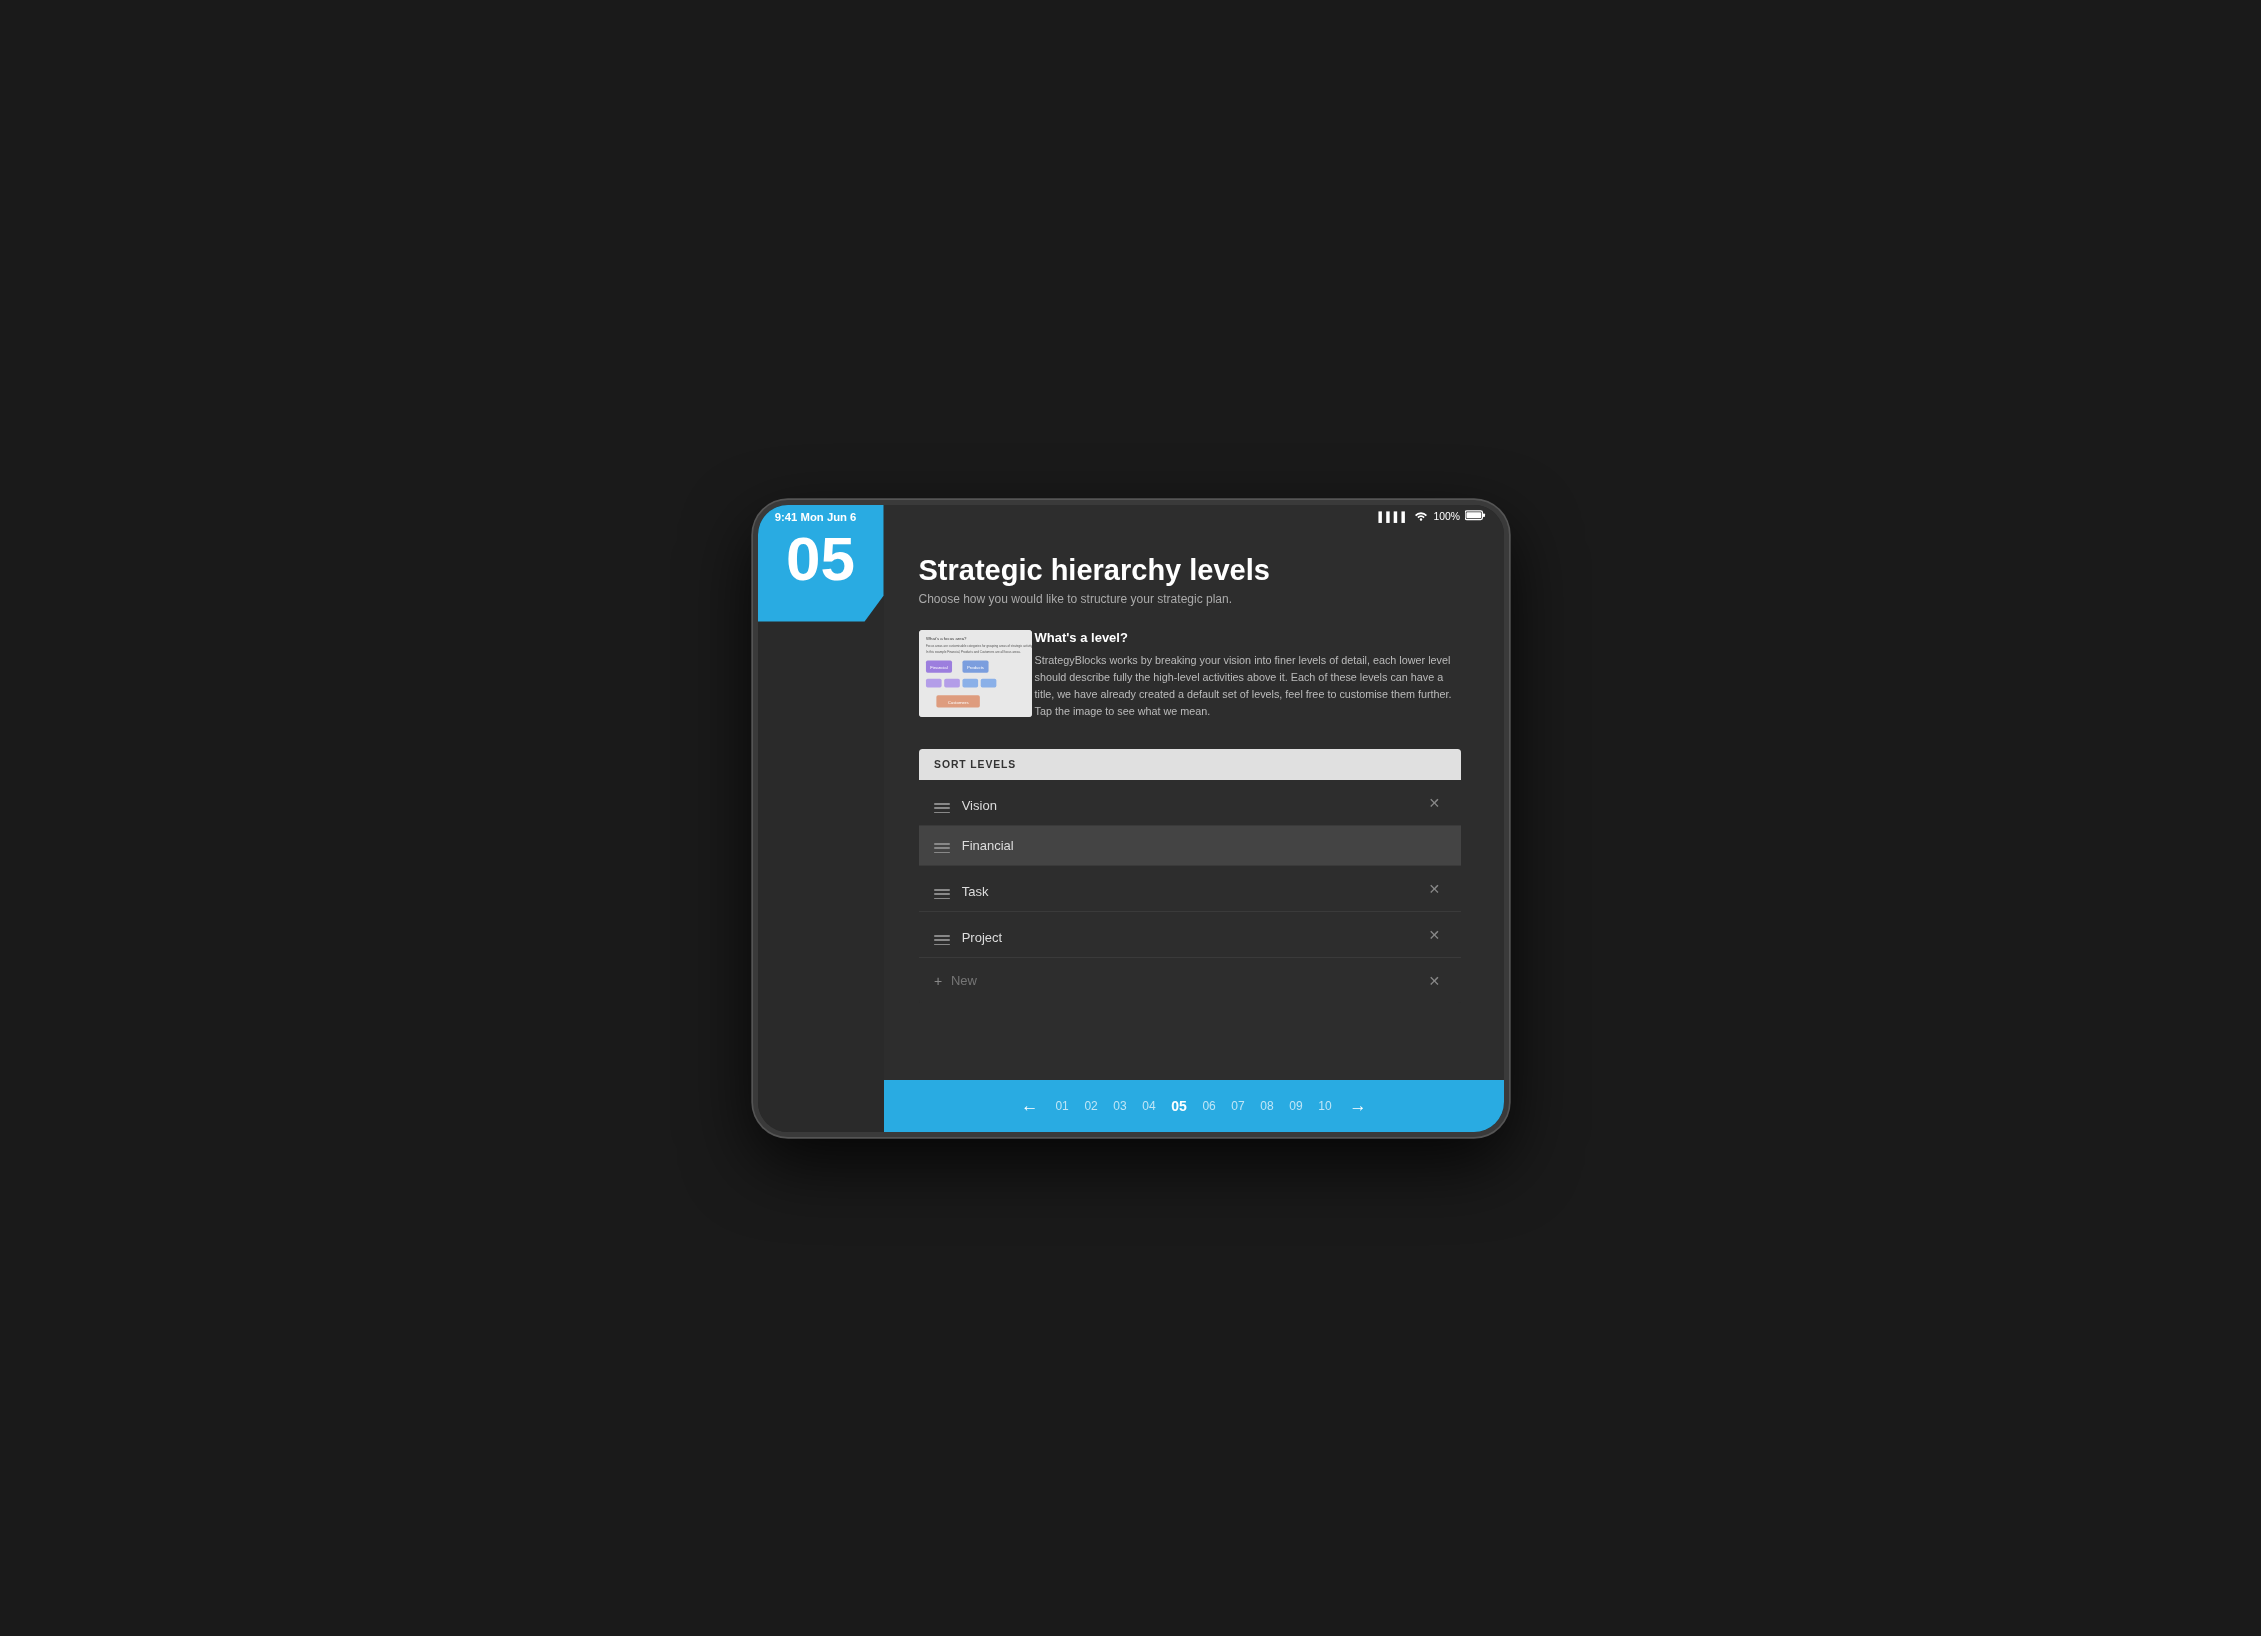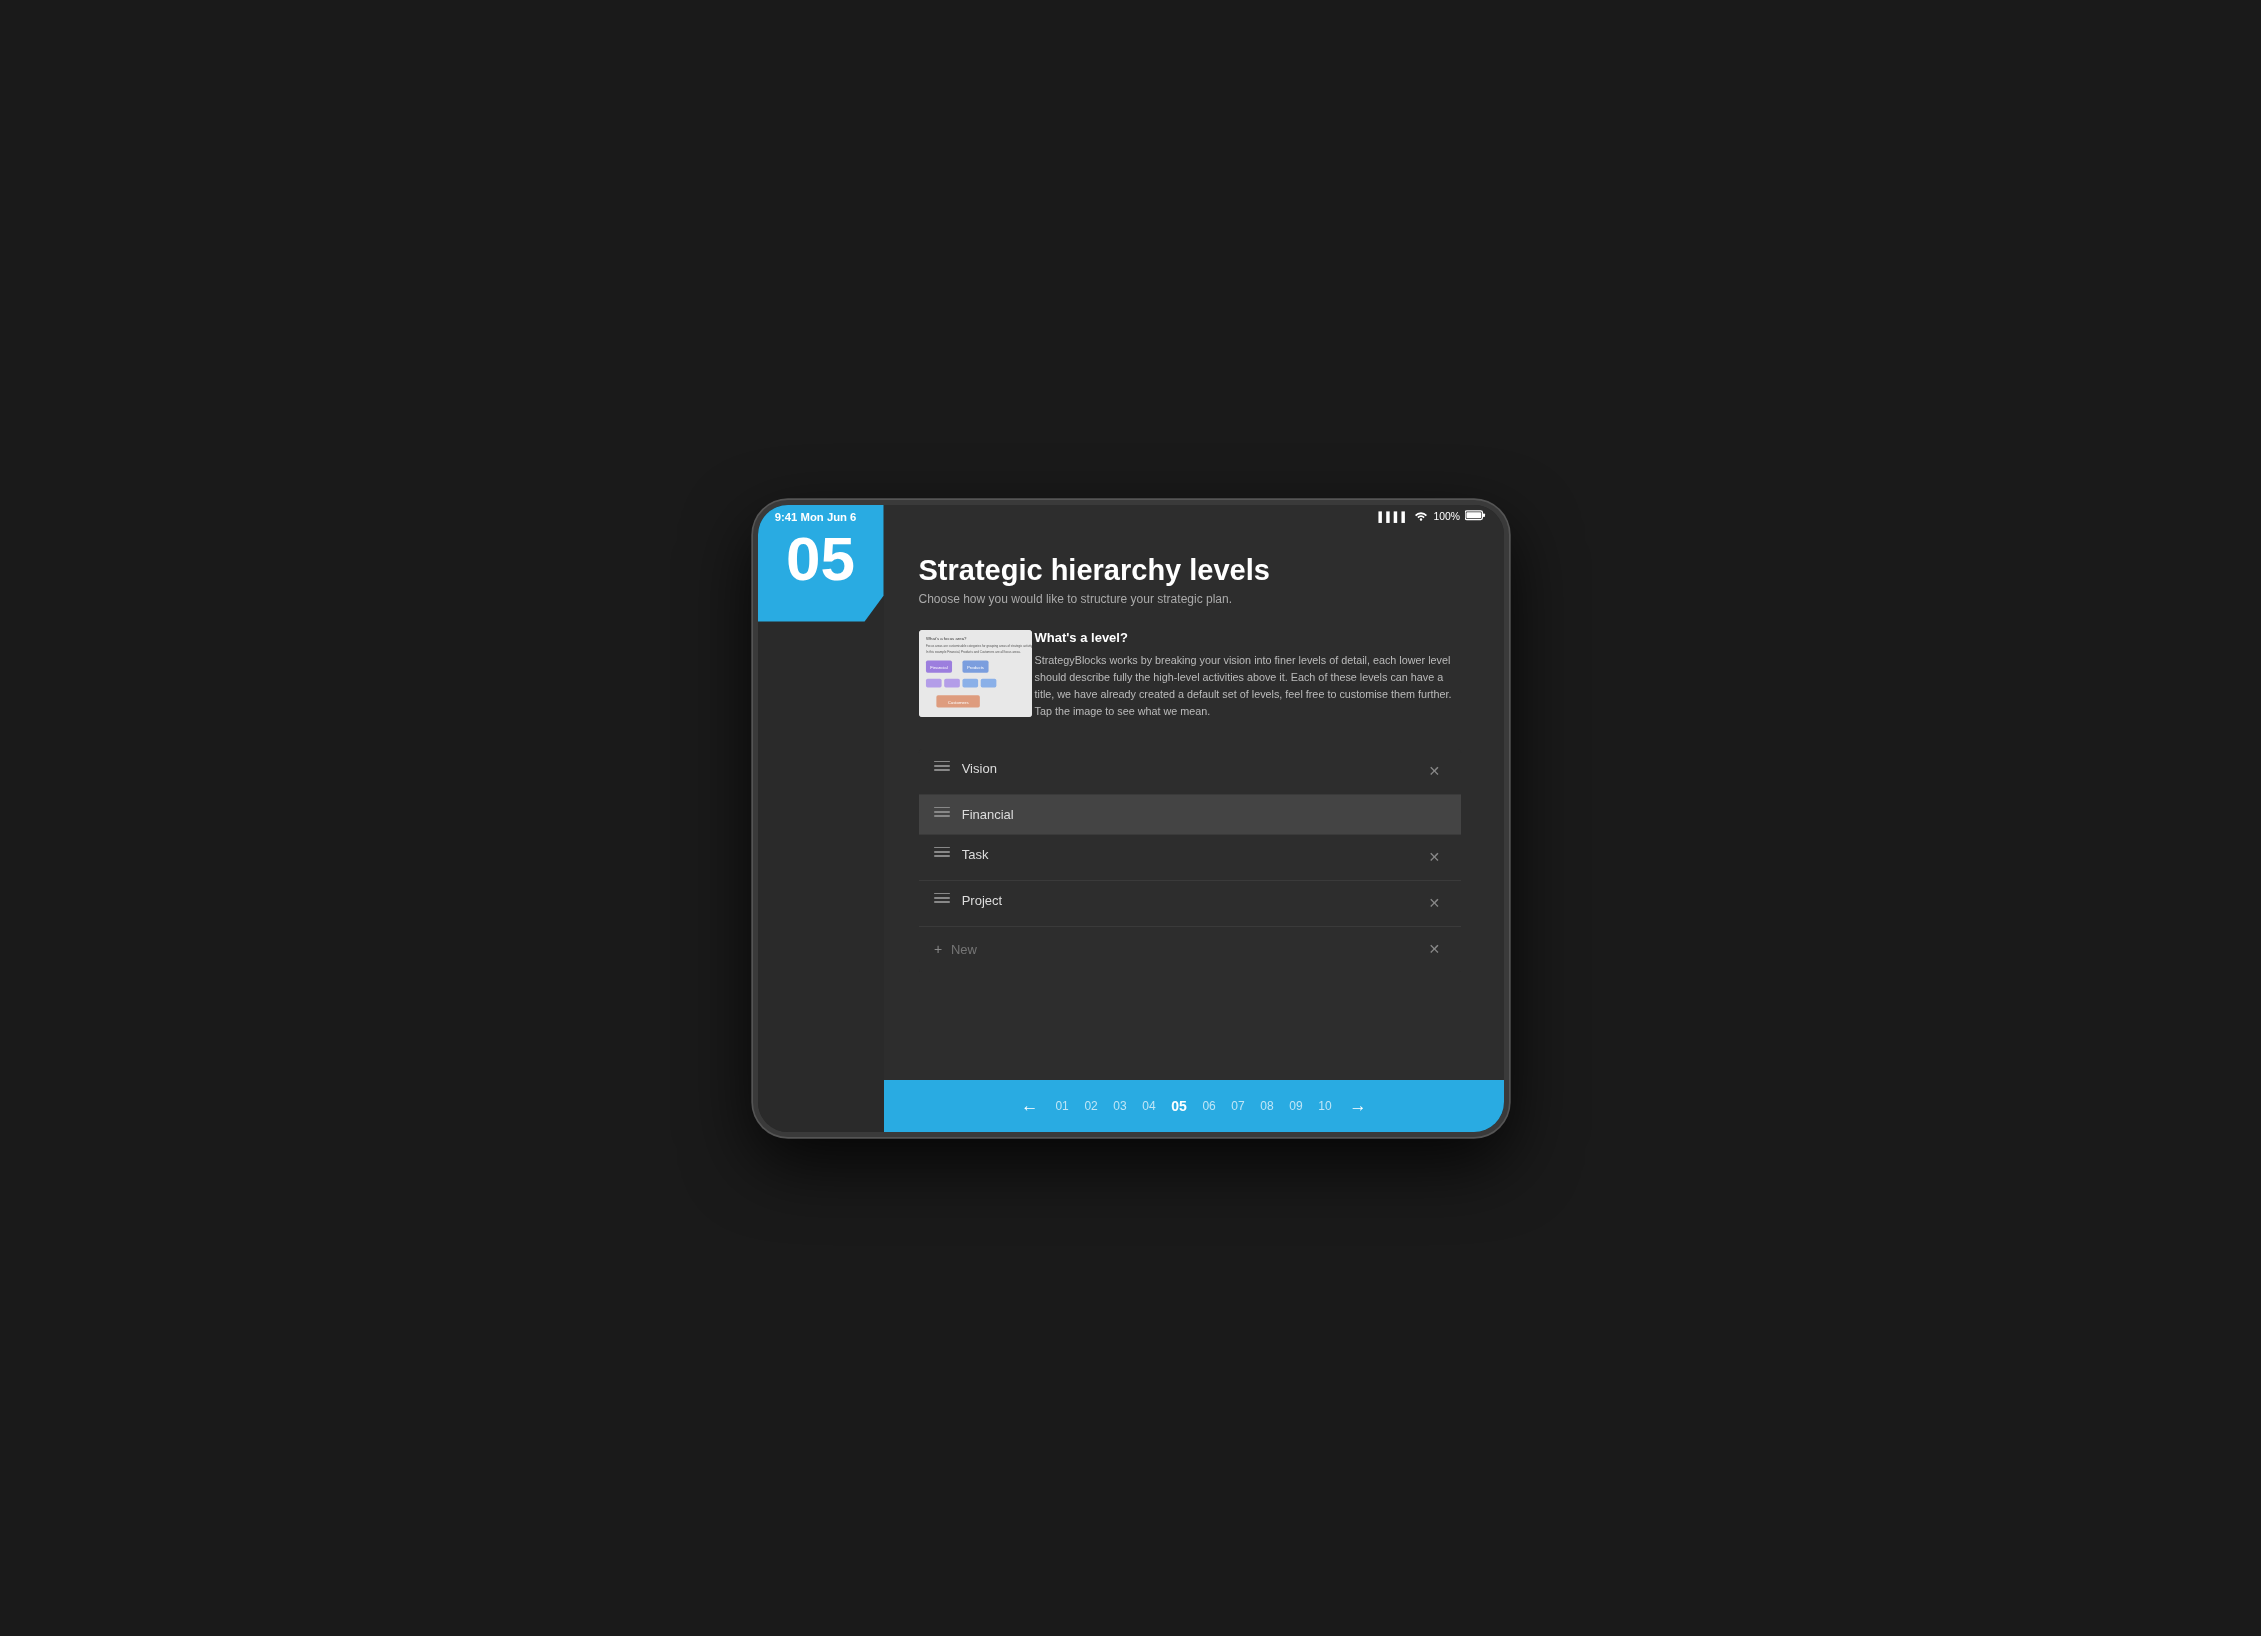--- a/index.html
+++ b/index.html
@@ -156,21 +156,21 @@
       background: #e0e0e0;
       padding: 10.4px 15.6px;
       font-size: 10.4px;
       font-weight: 700;
       color: #333;
       letter-spacing: 0.9px;
     }
 
     .level-row {
       display: flex;
-      align-items: flex-start;
+      align-items: flex-end;
       padding: 12px 15.6px;
       border-bottom: 0.9px solid #3a3a3a;
       color: white;
       font-size: 13px;
       background: #2d2d2d;
     }
     .level-row.dragging {
       background: #444;
     }
     .level-row:last-child {
@@ -327,20 +327,21 @@
               <text x="45" y="85" font-size="5" fill="white" text-anchor="middle" font-family="Arial">Customers</text>
             </svg>
           </div>
           <div class="info-text">
             <h3>What's a level?</h3>
             <p>StrategyBlocks works by breaking your vision into finer levels of detail, each lower level should describe fully the high-level activities above it. Each of these levels can have a title, we have already created a default set of levels, feel free to customise them further. Tap the image to see what we mean.</p>
           </div>
         </div>
 
         <div class="sort-levels-container">
+          <div class="sort-levels-header">SORT LEVELS</div>
 
           <div class="level-row">
             <div class="drag-handle">
               <div class="drag-handle-lines">
                 <div class="drag-line"></div>
                 <div class="drag-line"></div>
                 <div class="drag-line"></div>
               </div>
             </div>
             <span class="level-name">Vision</span>

